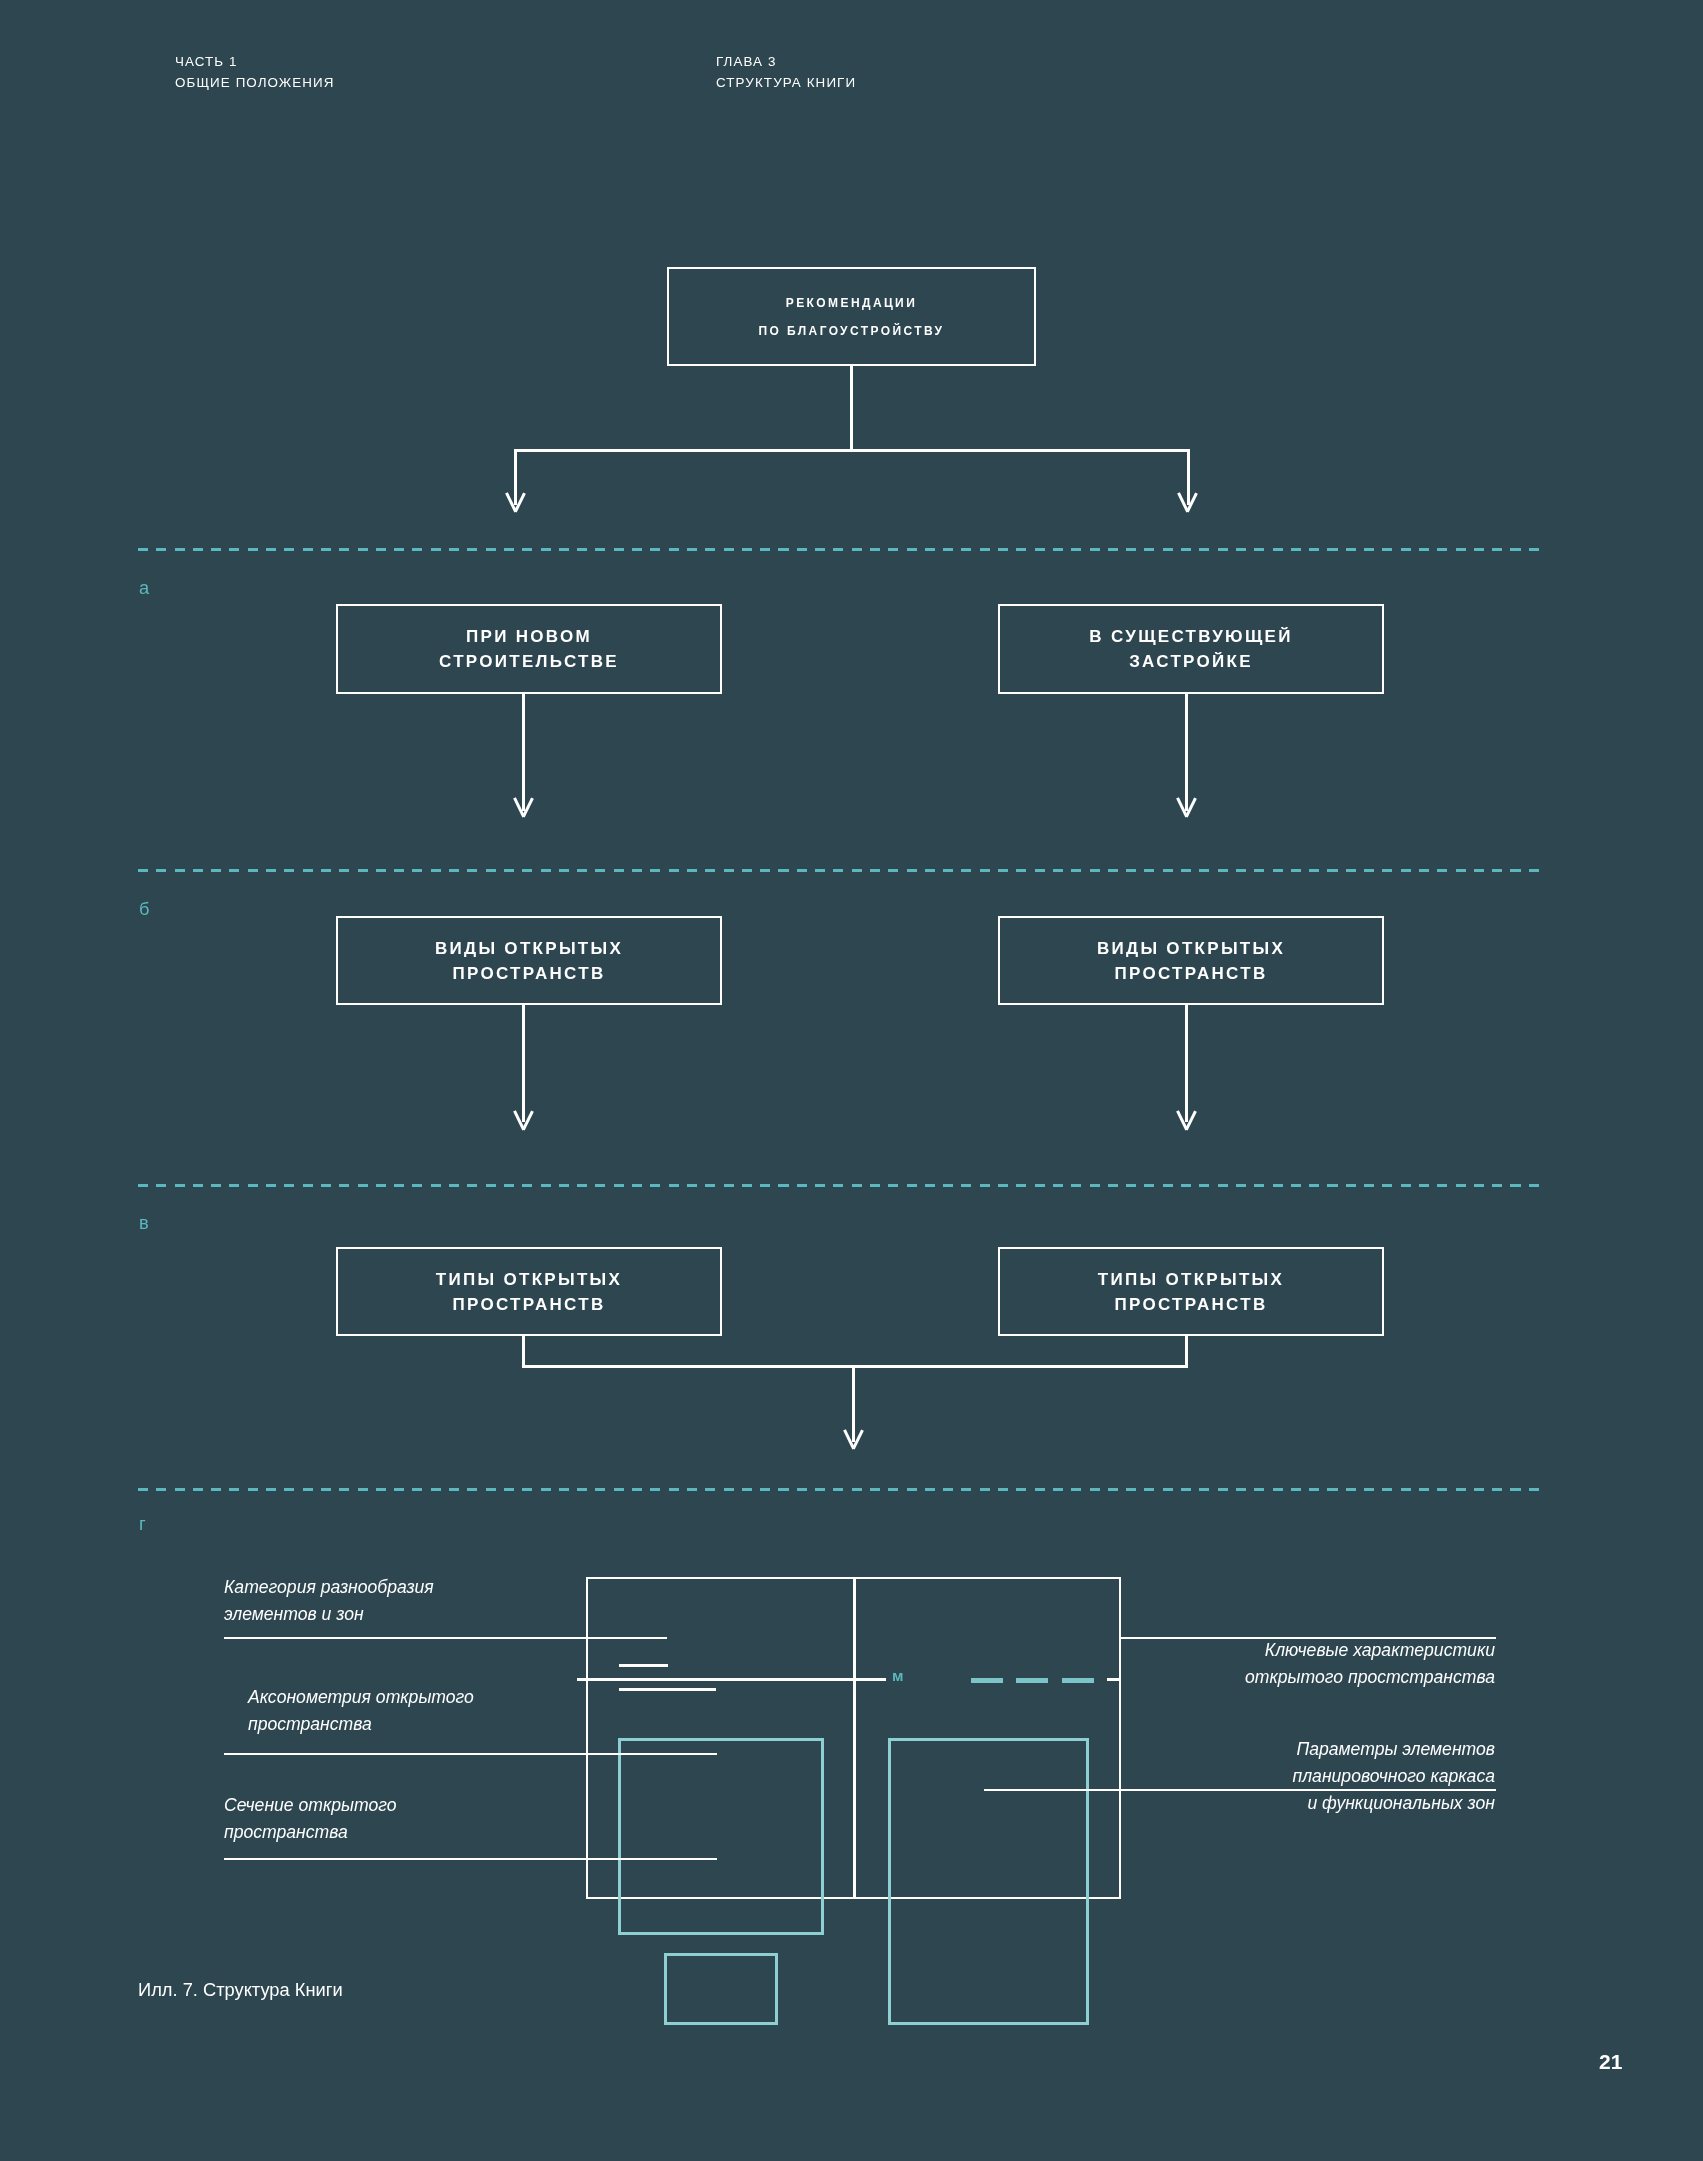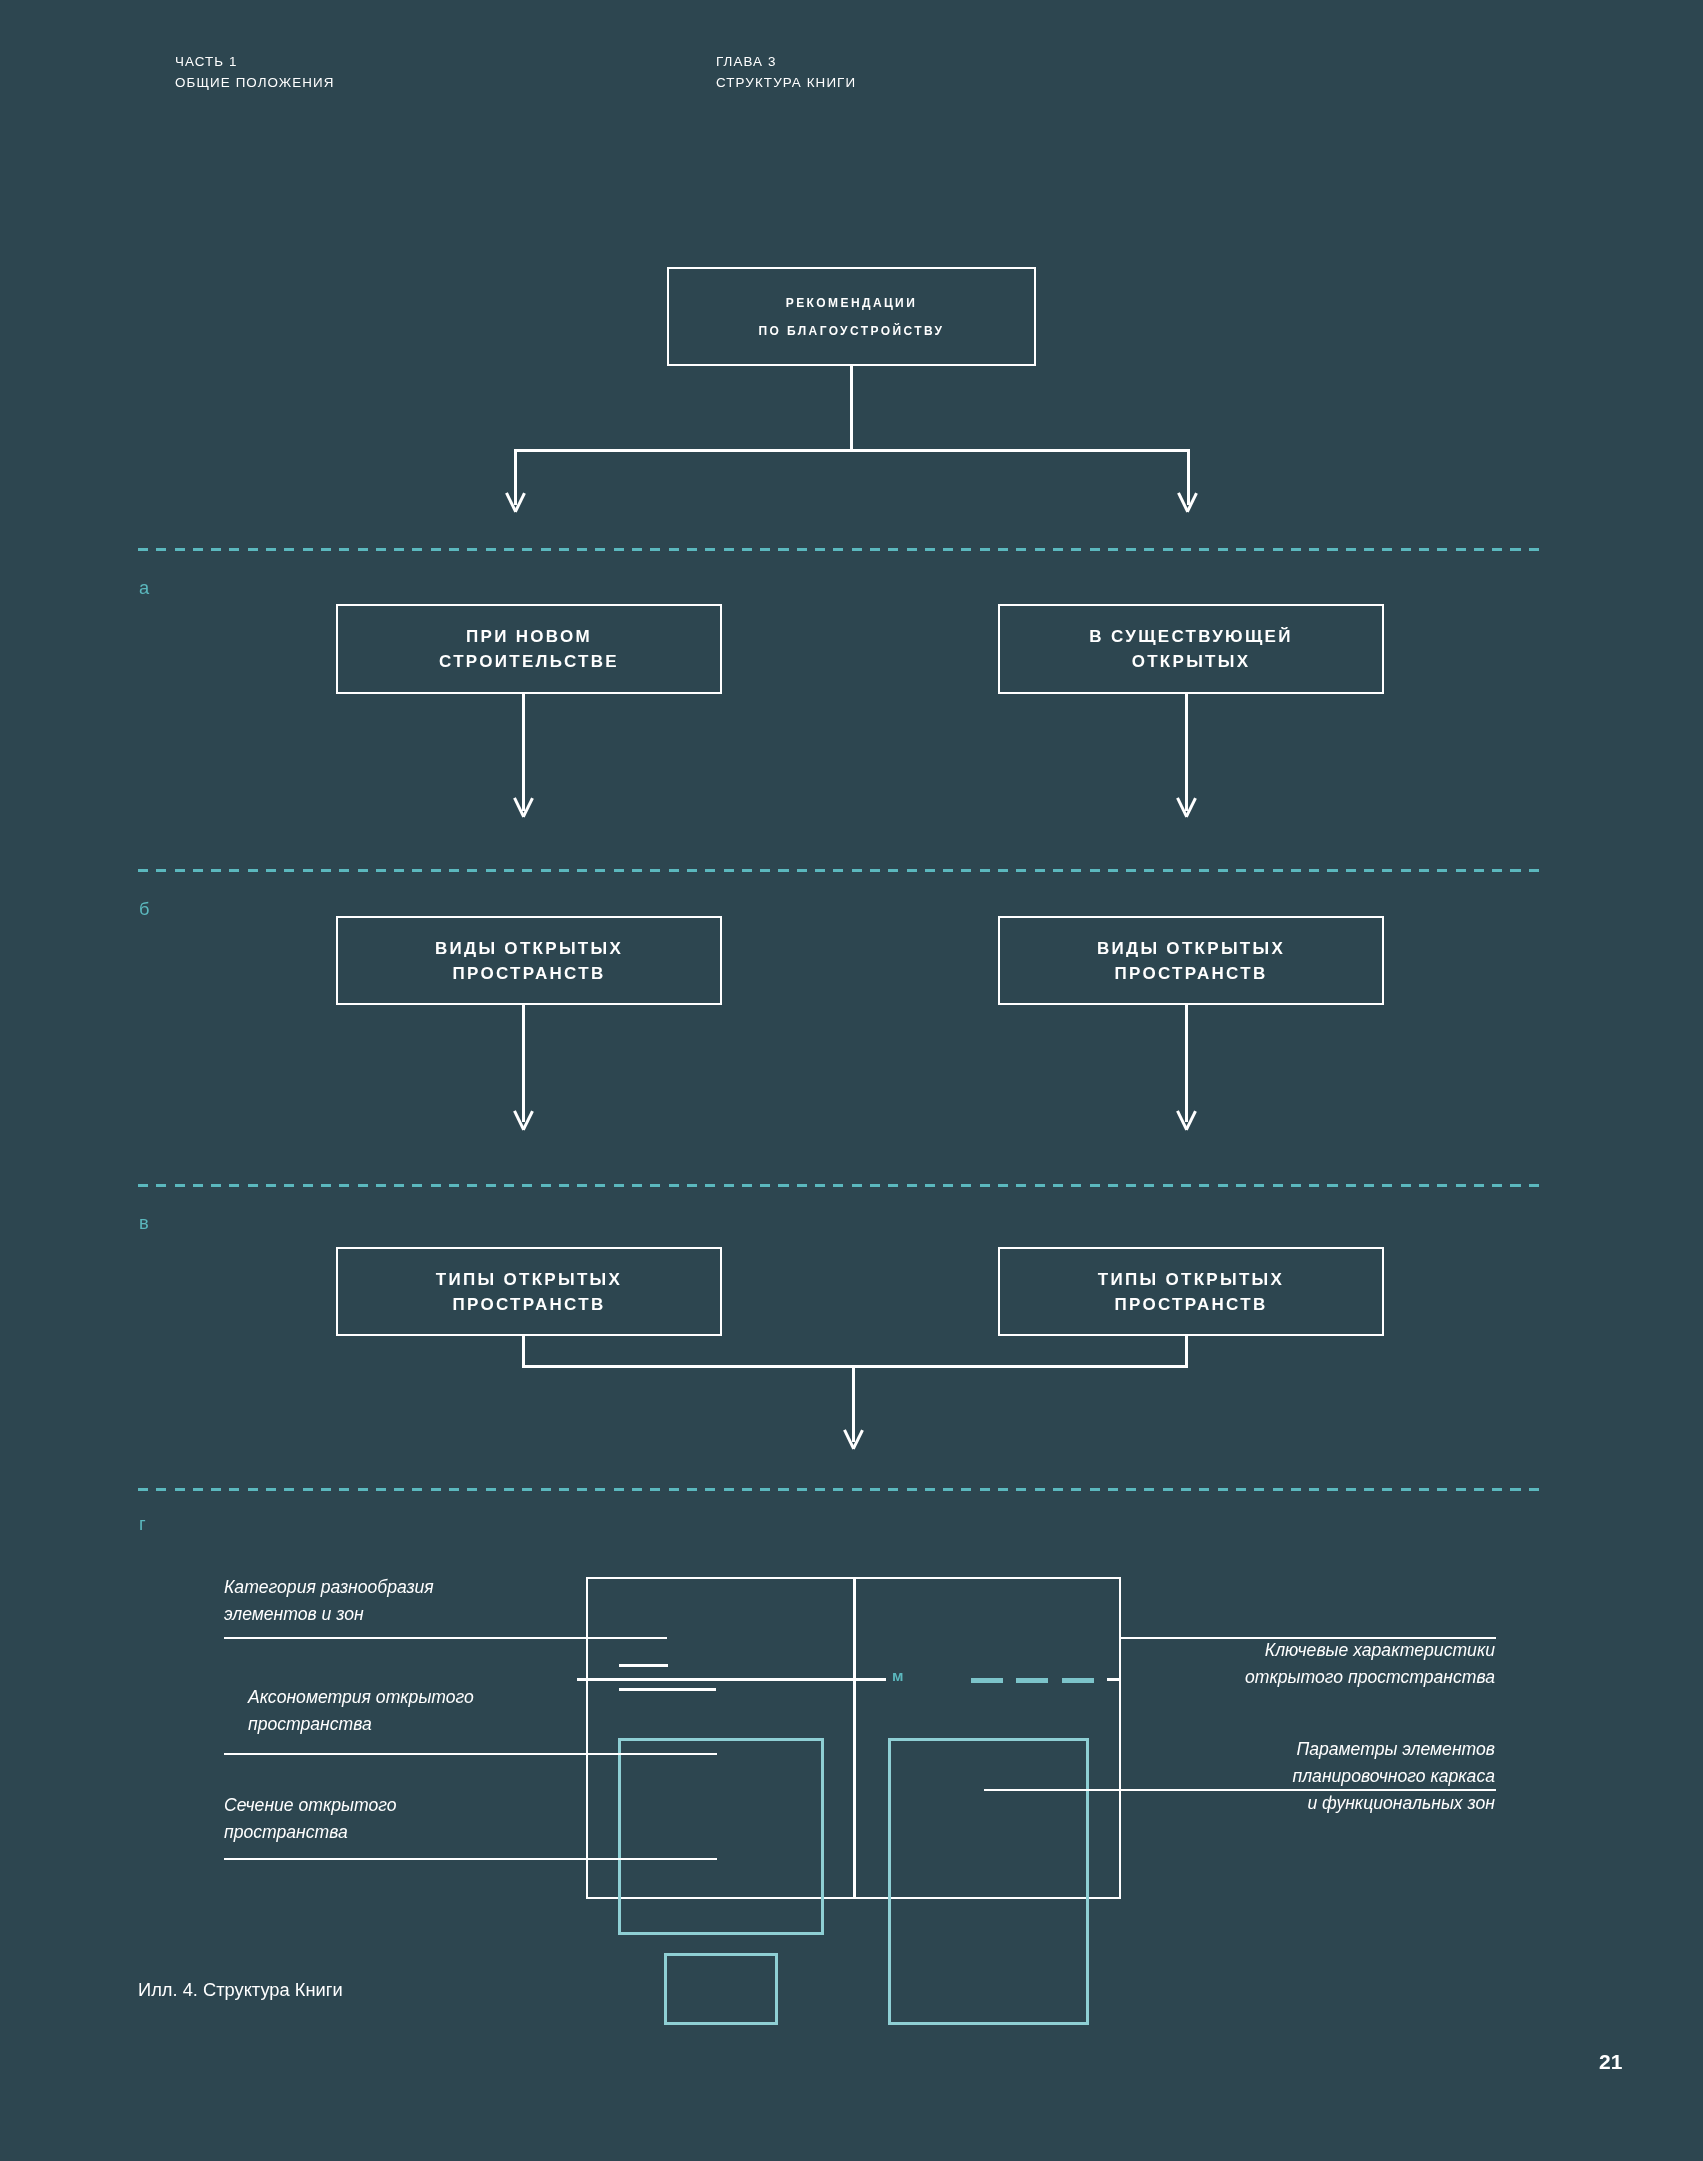--- a/index.html
+++ b/index.html
@@ -106,21 +106,21 @@
 
 <div class="abs vline" style="left:1187px;top:449px;height:56px;"></div>
 <div class="abs vhead" style="left:1175px;top:493px;"></div>
 
 <div class="abs divider" style="left:138px;top:548px;width:1402px;"></div>
 <div class="abs lvl" style="left:139px;top:577px;">а</div>
 
 <div class="abs node" style="left:336px;top:604px;width:386px;height:90px;">ПРИ НОВОМ
 СТРОИТЕЛЬСТВЕ</div>
 <div class="abs node" style="left:998px;top:604px;width:386px;height:90px;">В СУЩЕСТВУЮЩЕЙ
-ОТКРЫТЫХ</div>
+ЗАСТРОЙКЕ</div>
 
 <div class="abs vline" style="left:522px;top:694px;height:117px;"></div>
 <div class="abs vhead" style="left:511px;top:798px;"></div>
 <div class="abs vline" style="left:1185px;top:694px;height:117px;"></div>
 <div class="abs vhead" style="left:1174px;top:798px;"></div>
 
 <div class="abs divider" style="left:138px;top:869px;width:1402px;"></div>
 <div class="abs lvl" style="left:139px;top:898px;">б</div>
 
 <div class="abs node" style="left:336px;top:916px;width:386px;height:89px;">ВИДЫ ОТКРЫТЫХ
@@ -184,15 +184,15 @@
 
 <div class="abs anno right" style="left:1154px;top:1637px;width:341px;">Ключевые характеристики
 открытого простстранства</div>
 <div class="abs annorule" style="left:1119px;top:1637px;width:377px;"></div>
 
 <div class="abs anno right" style="left:1154px;top:1736px;width:341px;">Параметры элементов
 планировочного каркаса
 и функциональных зон</div>
 <div class="abs annorule" style="left:984px;top:1789px;width:512px;"></div>
 
-<div class="abs caption" style="left:138px;top:1979px;">Илл. 4. Структура Книги</div>
+<div class="abs caption" style="left:138px;top:1979px;">Илл. 7. Структура Книги</div>
 <div class="abs pageno" style="left:1599px;top:2050px;">21</div>
 
 
 </body></html>

